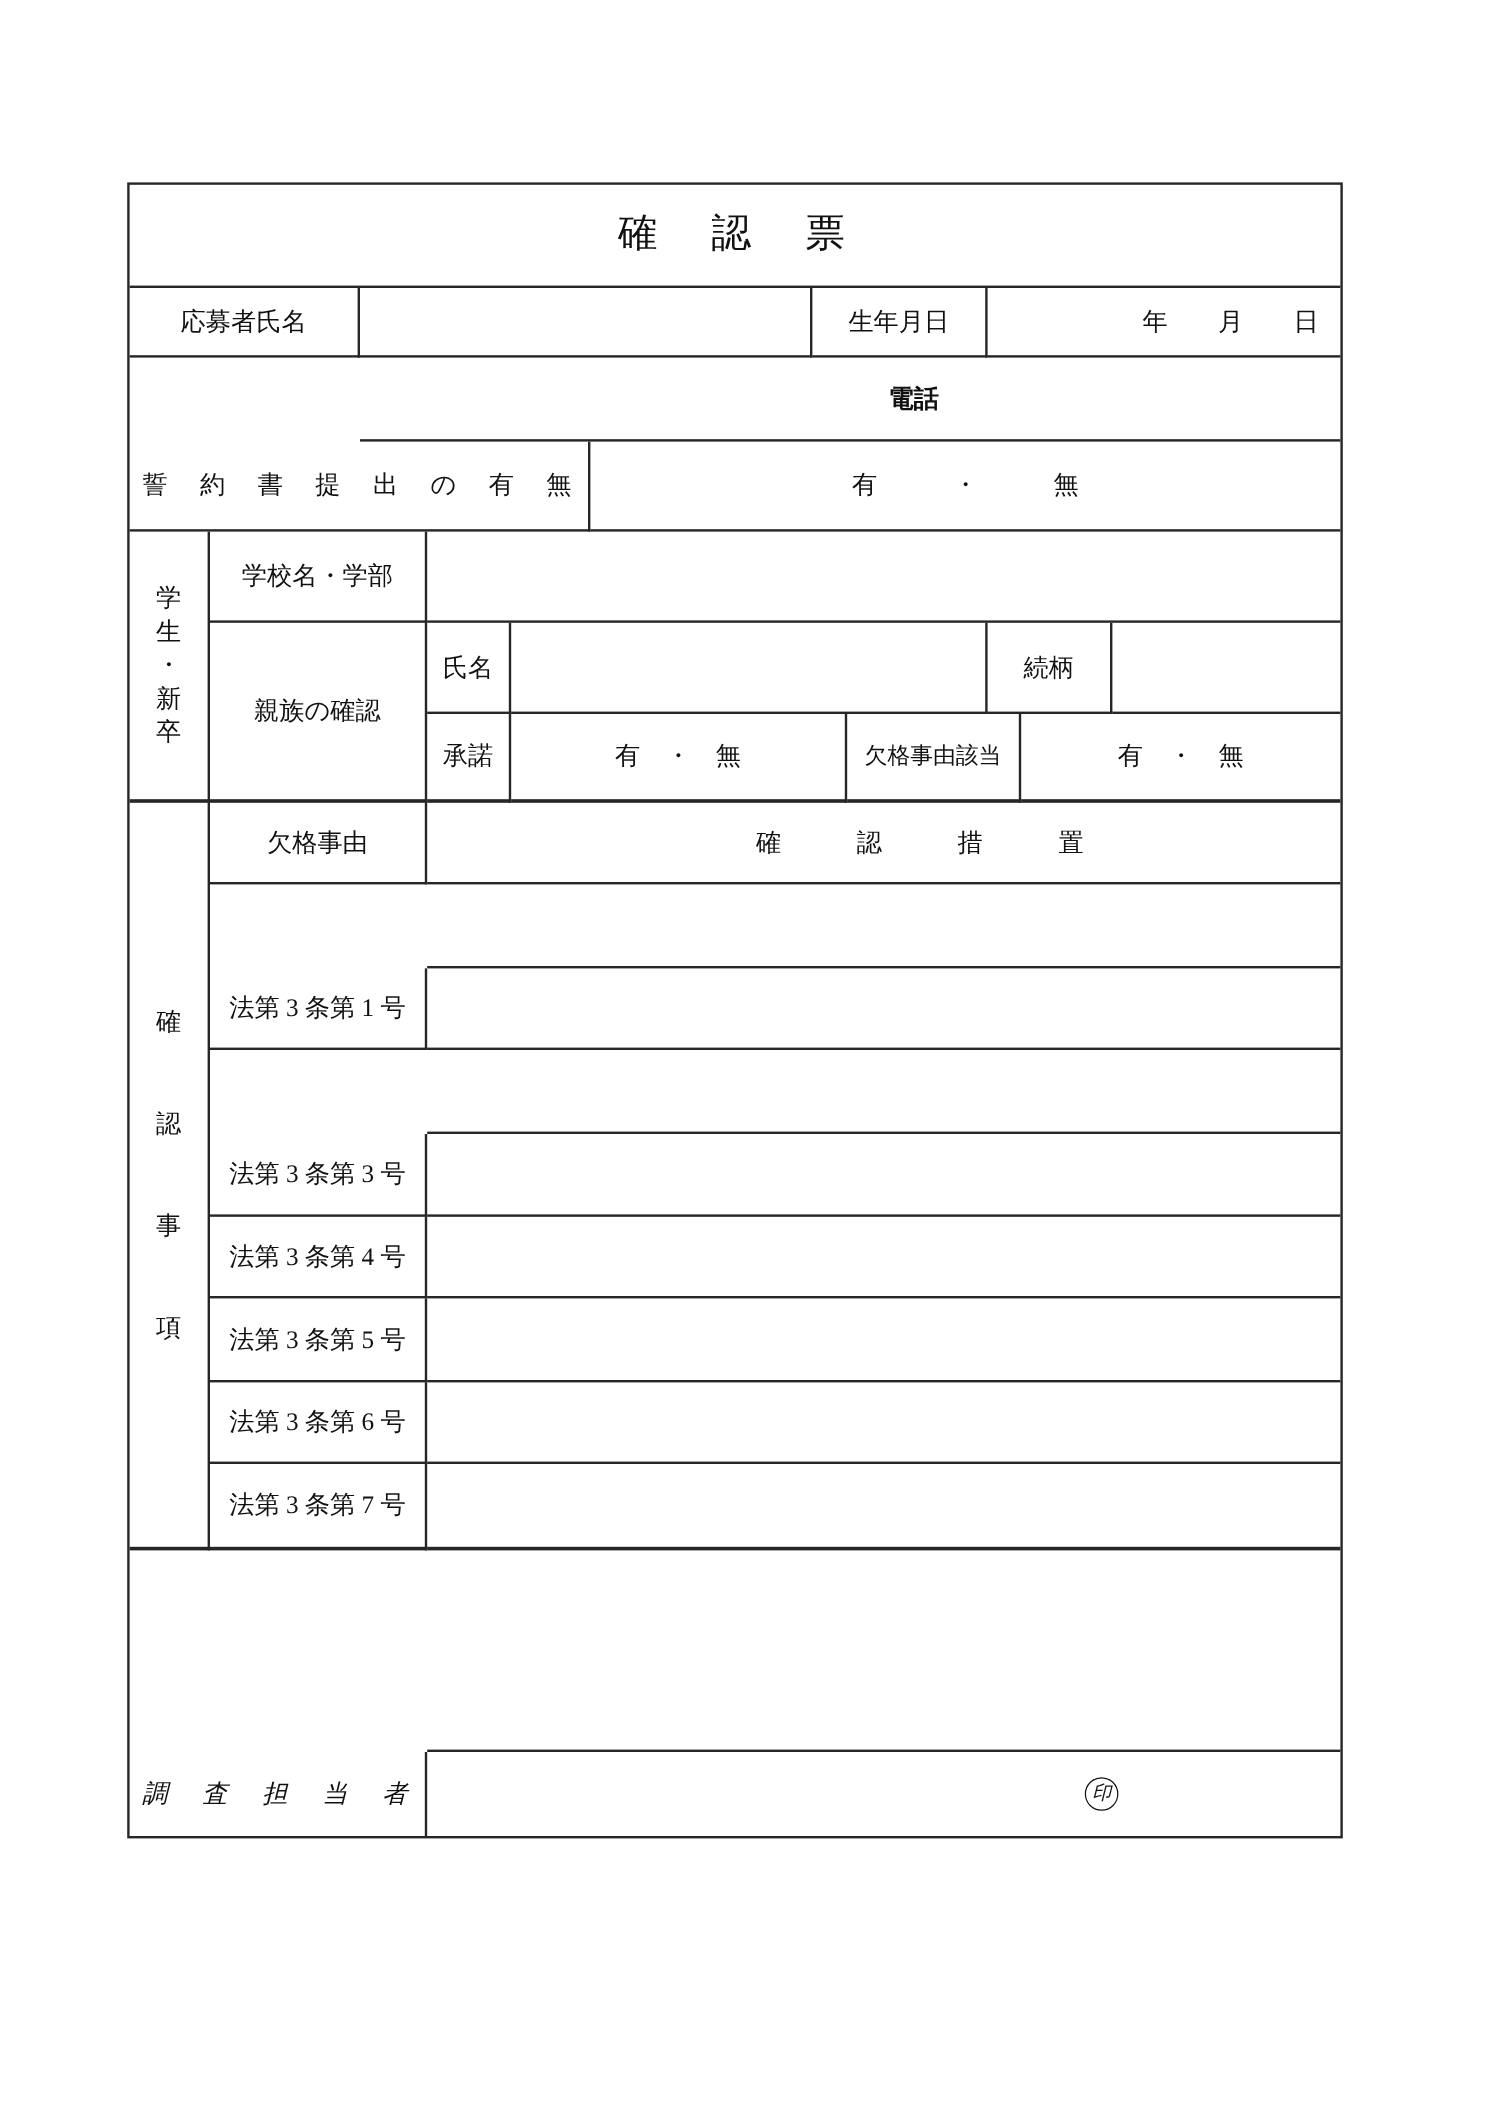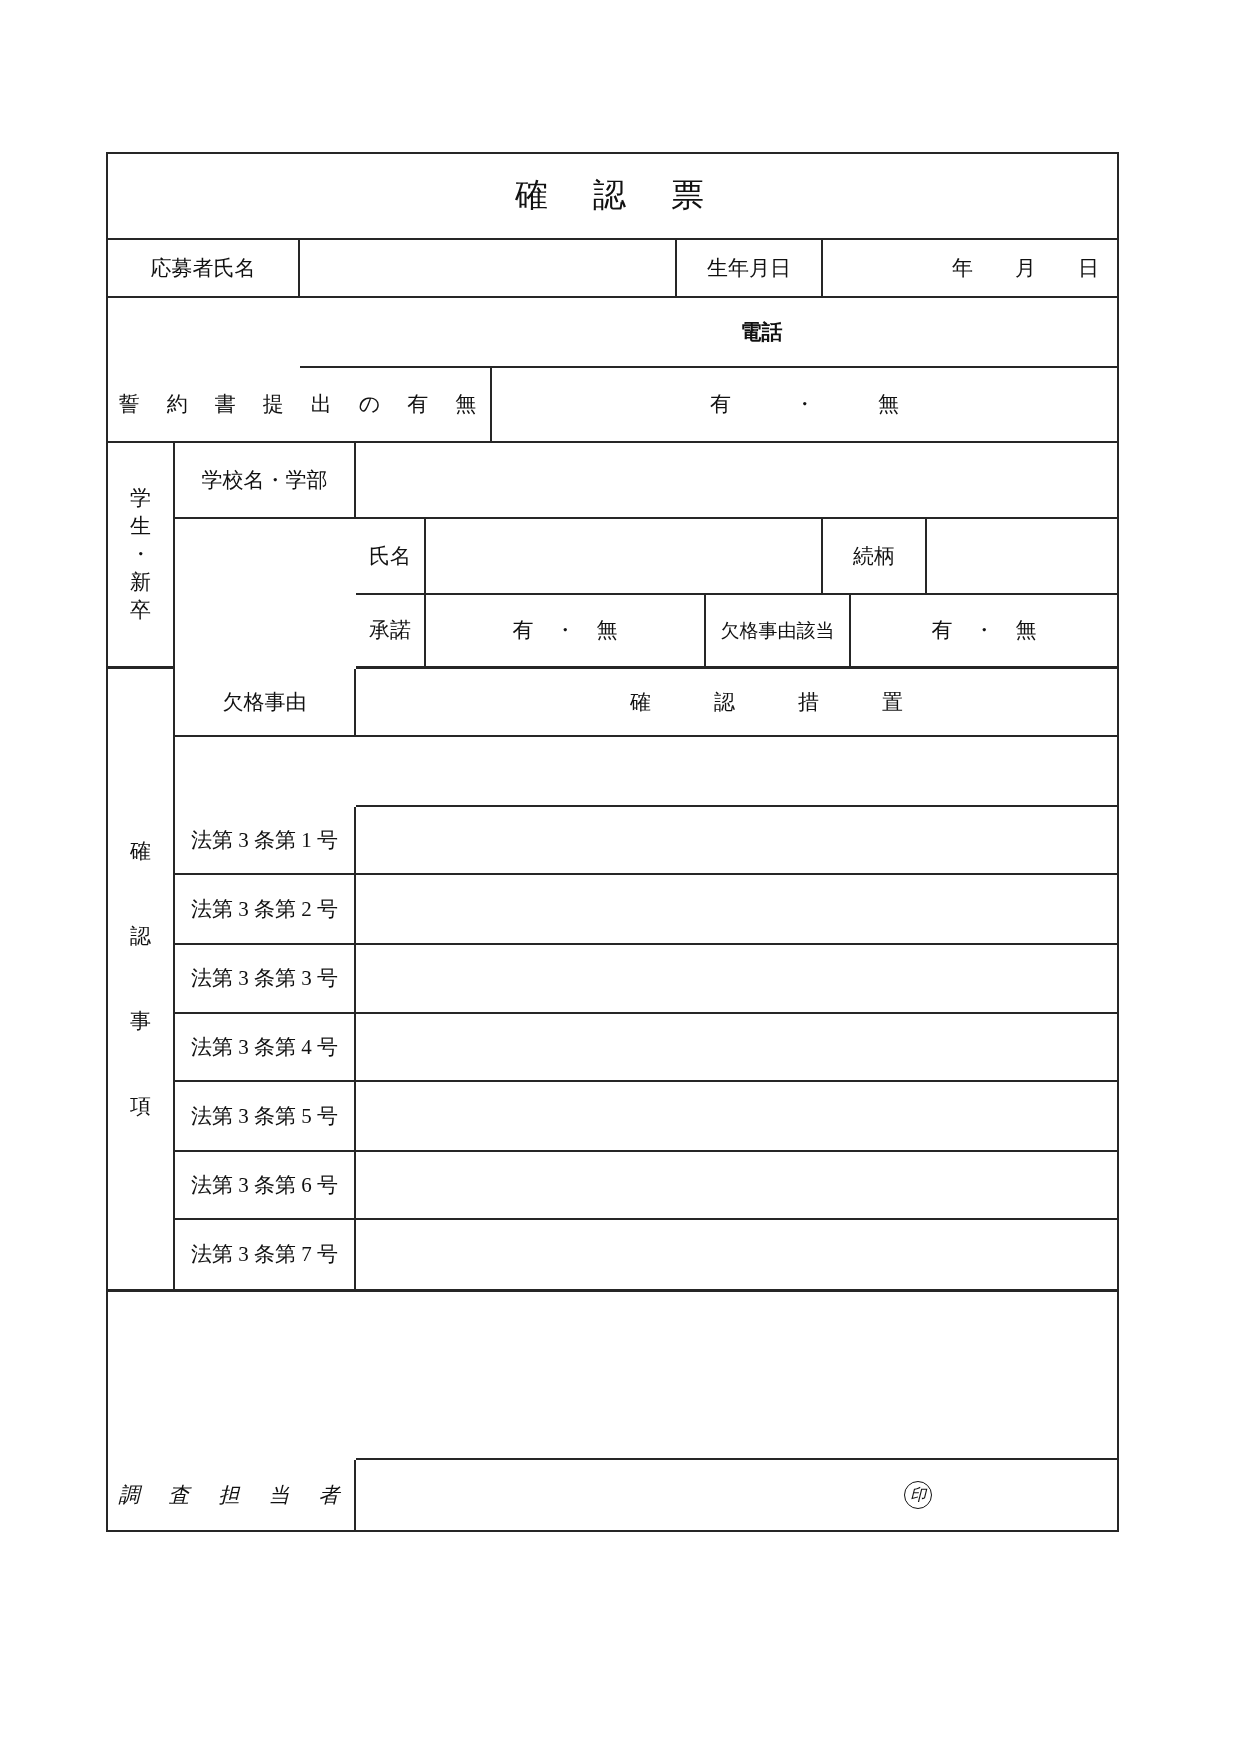--- a/index.html
+++ b/index.html
@@ -70,20 +70,21 @@
   <div class="cell thick-b vcol gap-sm" style="grid-area:5/1/8/2">
       <span>学</span>
       <span>生</span>
       <span>・</span>
       <span>新</span>
       <span>卒</span>
     </div>
   <div class="cell" style="grid-area:5/2/6/4">学校名・学部</div>
   <div class="cell no-r" style="grid-area:5/4/6/12"></div>
 
+  <div class="cell thick-b" style="grid-area:6/2/8/4">親族の確認</div>
   <div class="cell" style="grid-area:6/4/7/5">氏名</div>
   <div class="cell" style="grid-area:6/5/7/9"></div>
   <div class="cell" style="grid-area:6/9/7/11">続柄</div>
   <div class="cell no-r" style="grid-area:6/11/7/12"></div>
 
   <div class="cell thick-b" style="grid-area:7/4/8/5">承諾</div>
   <div class="cell thick-b" style="grid-area:7/5/8/8">有　・　無</div>
   <div class="cell thick-b small" style="grid-area:7/8/8/10">欠格事由該当</div>
   <div class="cell no-r thick-b" style="grid-area:7/10/8/12">有　・　無</div>
 
@@ -94,21 +95,20 @@
       <span>項</span>
     </div>
   <div class="cell" style="grid-area:8/2/9/4">欠格事由</div>
   <div class="cell no-r measures-cell" style="grid-area:8/4/9/12">確　　　認　　　措　　　置</div>
 
   <div class="cell no-r" style="grid-area:9/4/10/12"></div>
 
   <div class="cell" style="grid-area:10/2/11/4">法第 3 条第 1 号</div>
   <div class="cell no-r" style="grid-area:10/4/11/12"></div>
 
-  <div class="cell" style="grid-area:11/2/12/4">法第 3 条第 2 号</div>
   <div class="cell no-r" style="grid-area:11/4/12/12"></div>
 
   <div class="cell" style="grid-area:12/2/13/4">法第 3 条第 3 号</div>
   <div class="cell no-r" style="grid-area:12/4/13/12"></div>
 
   <div class="cell" style="grid-area:13/2/14/4">法第 3 条第 4 号</div>
   <div class="cell no-r" style="grid-area:13/4/14/12"></div>
 
   <div class="cell" style="grid-area:14/2/15/4">法第 3 条第 5 号</div>
   <div class="cell no-r" style="grid-area:14/4/15/12"></div>

